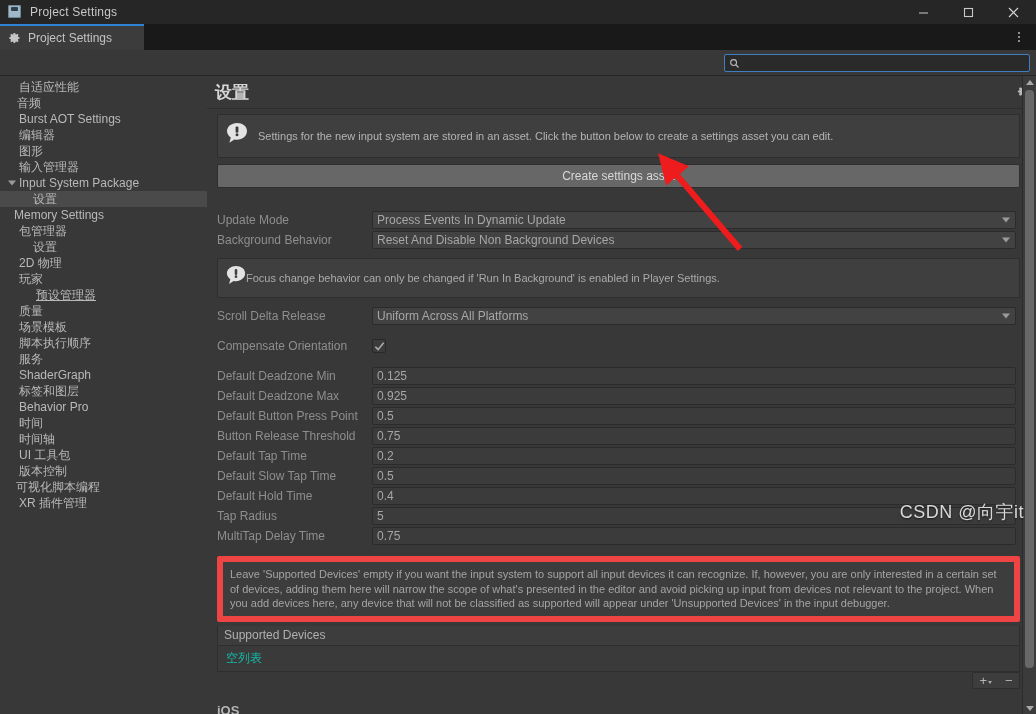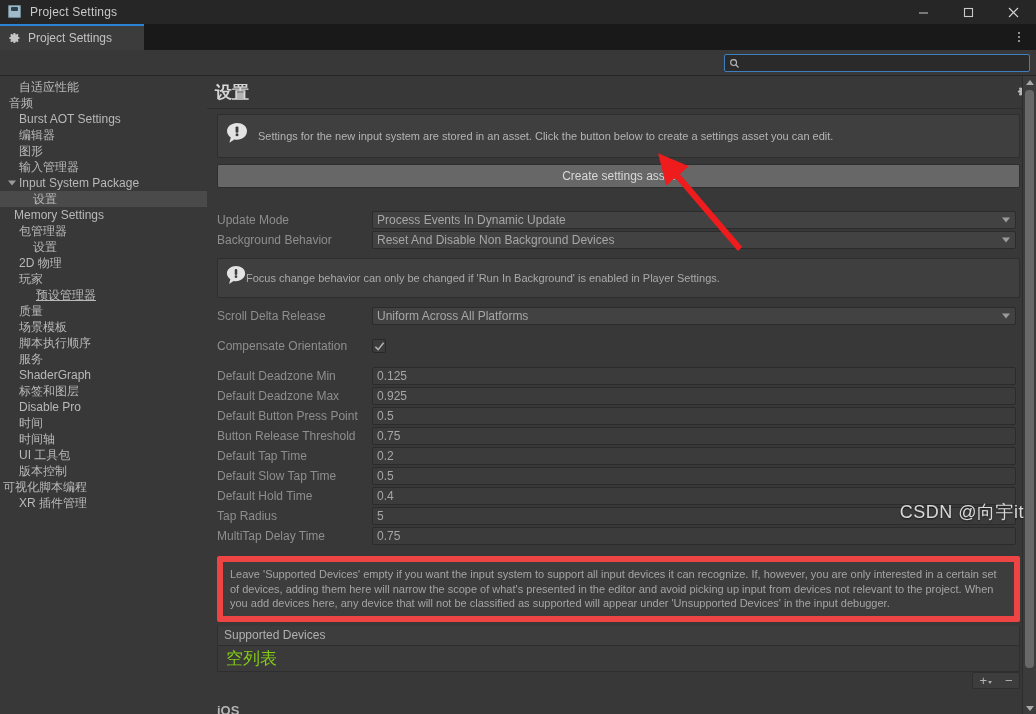--- a/index.html
+++ b/index.html
@@ -161,21 +161,21 @@
   .listheader {
     margin: 4px 0 0 5px; width: 803px; height: 20px;
     background: #3d3d3d; border: 1px solid #2e2e2e; border-top: 0;
     display: flex; align-items: center; padding-left: 6px;
     font-size: 12px; color: #b0b0b0;
   }
   .listbody {
     margin-left: 5px; width: 803px; height: 26px;
     background: #3a3a3a; border: 1px solid #2e2e2e; border-top: 0;
     display: flex; align-items: center; padding-left: 8px;
-    font-size: 17px; color: #84cc16;
+    font-size: 12px; color: #14b8a6;
   }
   .listfoot { margin-left: 5px; width: 803px; height: 18px; position: relative; }
   .pmbox {
     position: absolute; right: 0; top: 0; width: 48px; height: 17px;
     background: #3d3d3d; border: 1px solid #2e2e2e; border-radius: 2px;
     display: flex; align-items: center; justify-content: space-around;
     color: #b4b4b4; font-size: 13px;
   }
   .pmbox .pm { display: flex; align-items: center; }
   .pmbox .mini-caret {
@@ -275,21 +275,21 @@
       <input class="search-input" type="text" autofocus="" placeholder="" style="">
     </div>
   </div>
 
   <div class="sidebar">
     <div id="sidebar-list">
         <div class="side-item">
           <span class="stxt" style="margin-left: 19px;">自适应性能</span>
         </div>
         <div class="side-item">
-          <span class="stxt" style="margin-left: 9px;">音频</span>
+          <span class="stxt" style="margin-left: 17px;">音频</span>
         </div>
         <div class="side-item">
           <span class="stxt" style="margin-left: 19px;">Burst AOT Settings</span>
         </div>
         <div class="side-item">
           <span class="stxt" style="margin-left: 19px;">编辑器</span>
         </div>
         <div class="side-item">
           <span class="stxt" style="margin-left: 19px;">图形</span>
         </div>
@@ -333,36 +333,36 @@
         <div class="side-item">
           <span class="stxt" style="margin-left: 19px;">服务</span>
         </div>
         <div class="side-item">
           <span class="stxt" style="margin-left: 19px;">ShaderGraph</span>
         </div>
         <div class="side-item">
           <span class="stxt" style="margin-left: 19px;">标签和图层</span>
         </div>
         <div class="side-item">
-          <span class="stxt" style="margin-left: 19px;">Disable Pro</span>
+          <span class="stxt" style="margin-left: 19px;">Behavior Pro</span>
         </div>
         <div class="side-item">
           <span class="stxt" style="margin-left: 19px;">时间</span>
         </div>
         <div class="side-item">
           <span class="stxt" style="margin-left: 19px;">时间轴</span>
         </div>
         <div class="side-item">
           <span class="stxt" style="margin-left: 19px;">UI 工具包</span>
         </div>
         <div class="side-item">
           <span class="stxt" style="margin-left: 19px;">版本控制</span>
         </div>
         <div class="side-item">
-          <span class="stxt" style="margin-left: 3px;">可视化脚本编程</span>
+          <span class="stxt" style="margin-left: 16px;">可视化脚本编程</span>
         </div>
         <div class="side-item">
           <span class="stxt" style="margin-left: 19px;">XR 插件管理</span>
         </div>
       </div>
   </div>
 
   <div class="main">
 
     <div class="main-head">

